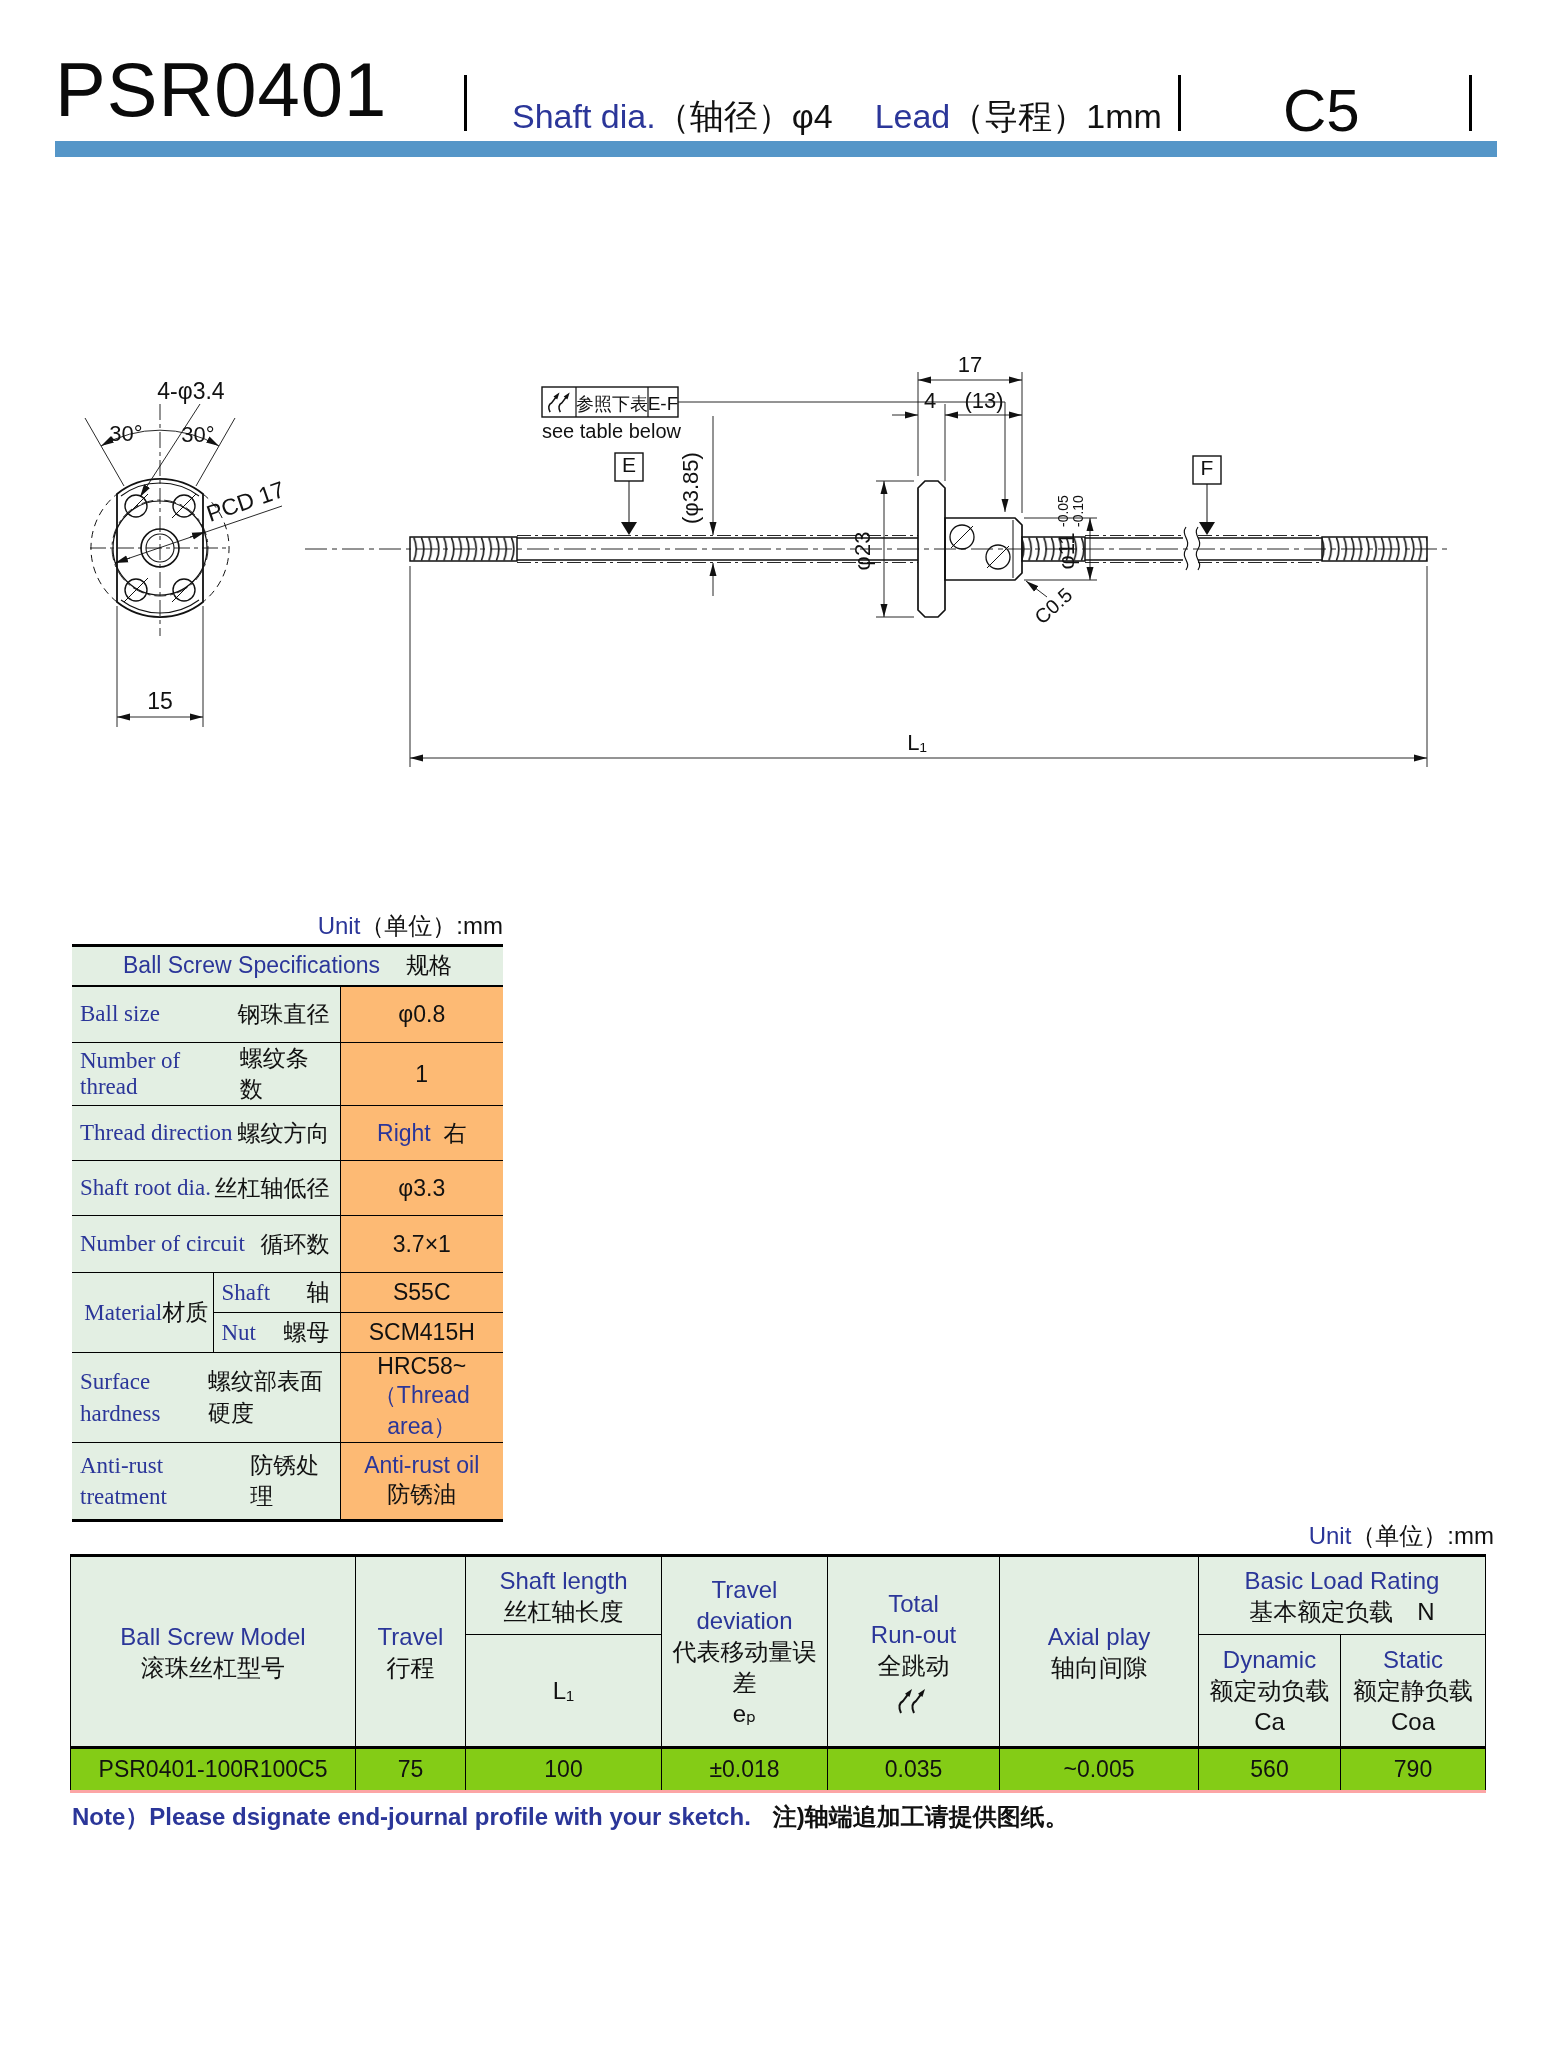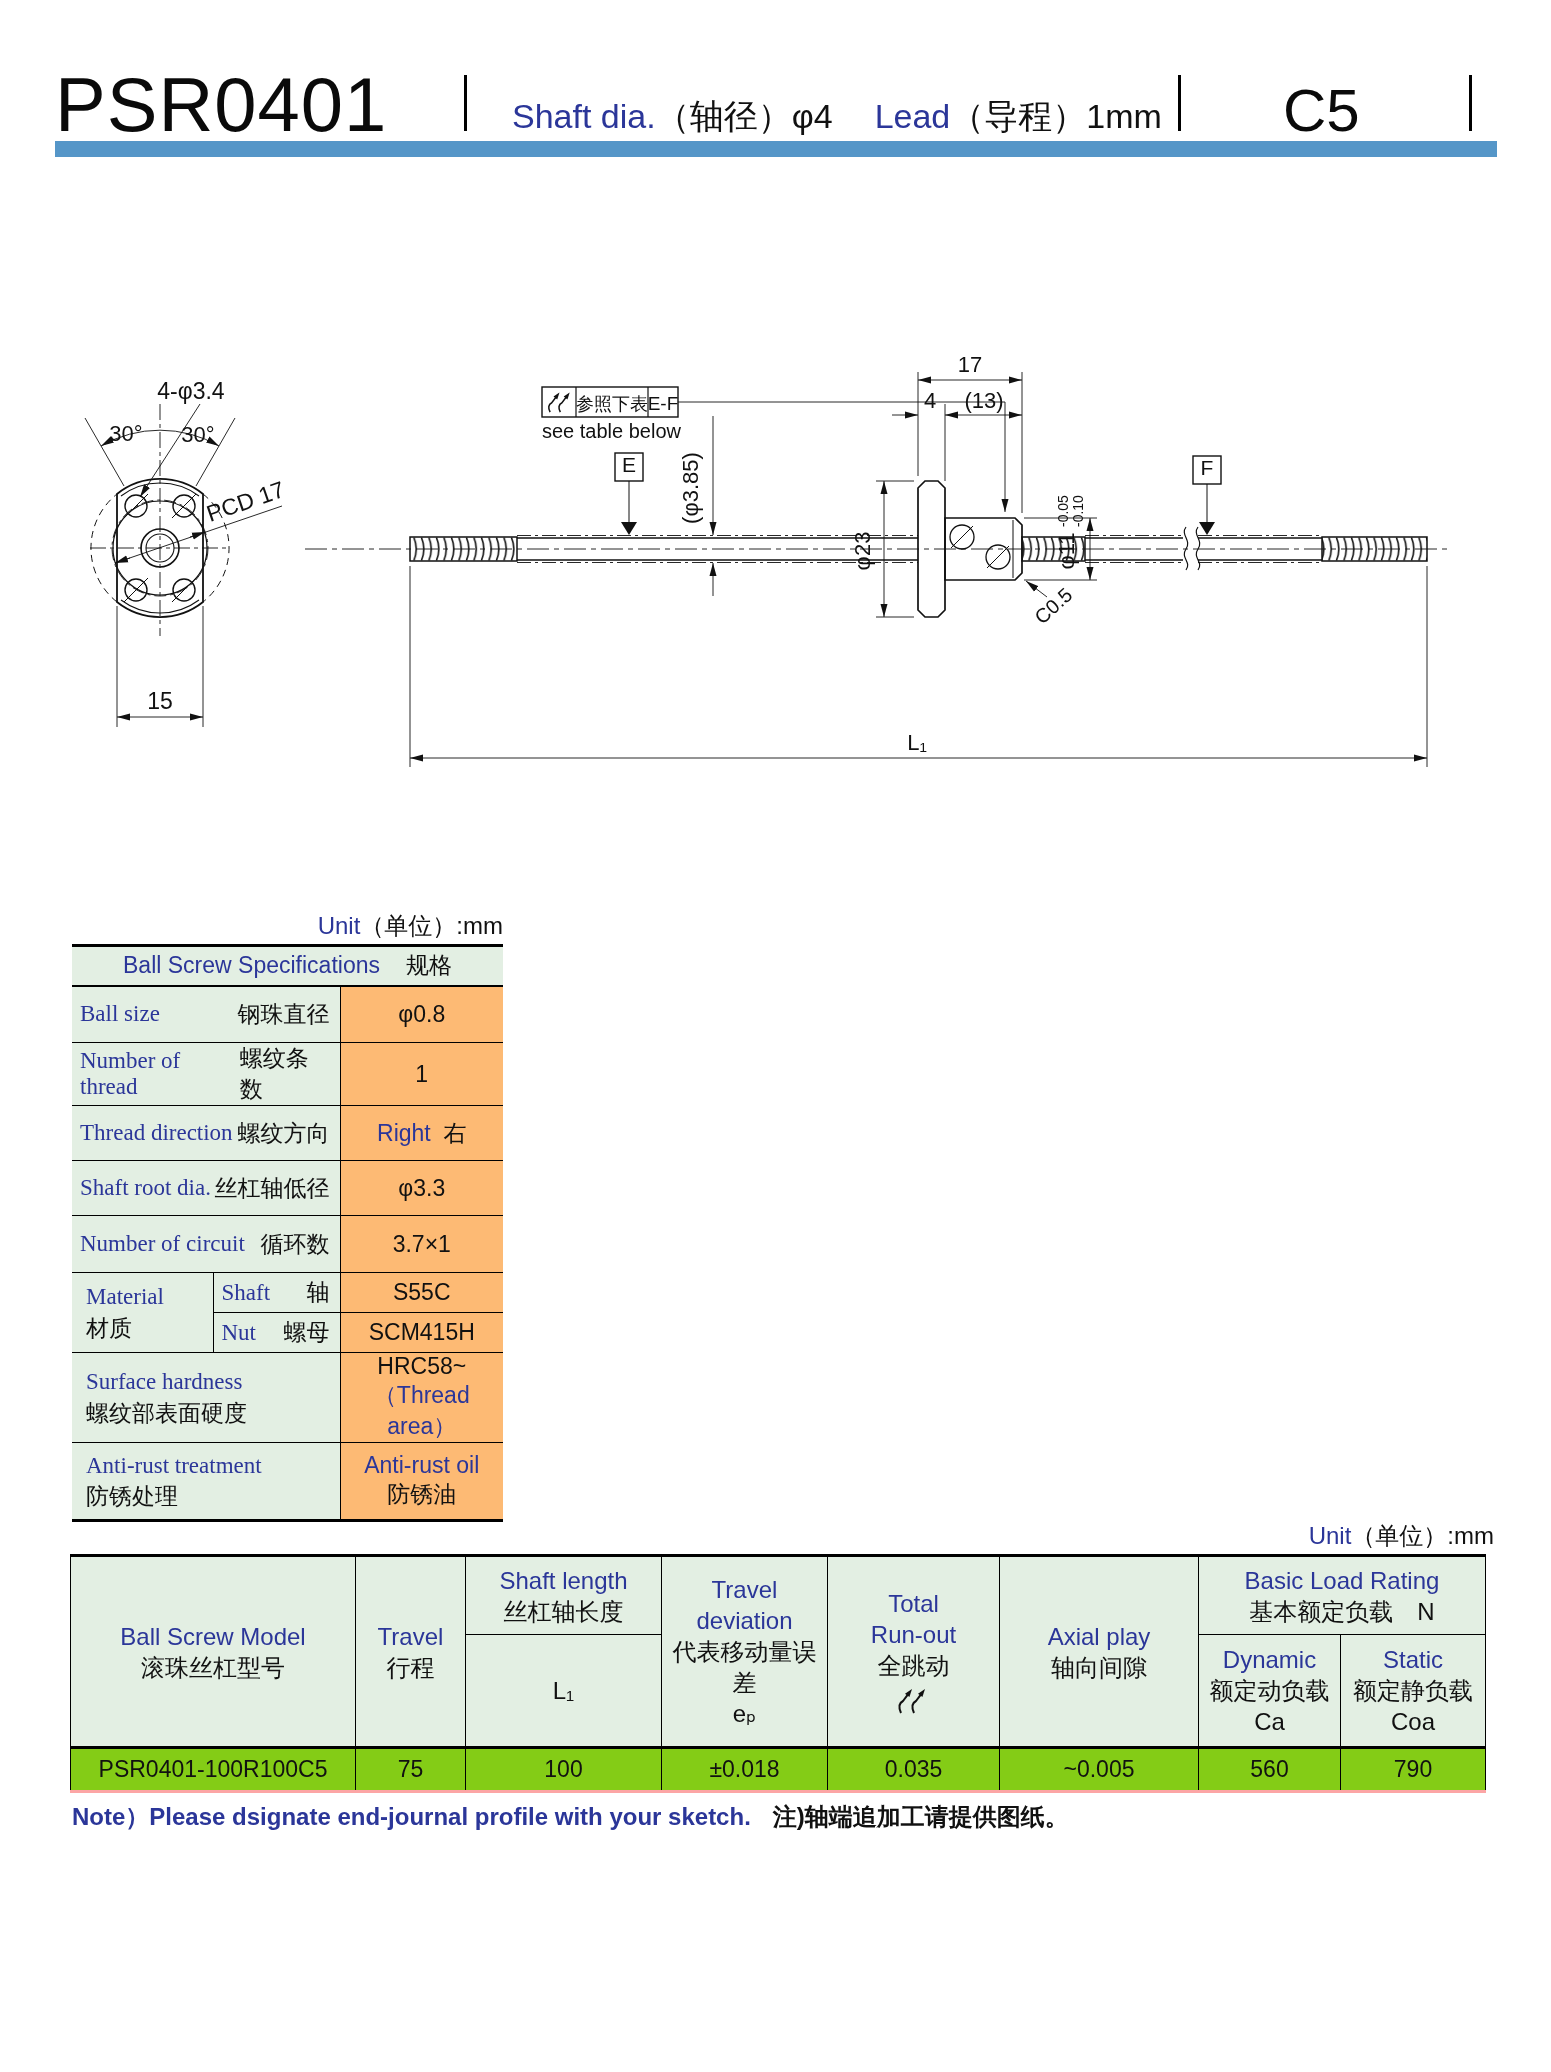--- a/index.html
+++ b/index.html
@@ -13,21 +13,21 @@
   body{
     width:1551px;height:2072px;position:relative;background:#fff;
     font-family:"Liberation Sans","DejaVu Sans",sans-serif;color:var(--ink);
     overflow:hidden;
   }
   .abs{position:absolute;}
   .en{color:var(--blue);}
   .cn{color:var(--ink);}
 
   
-  #model-title{left:55px;top:61px;font-size:76px;letter-spacing:1px;color:#0a0a0a;}
+  #model-title{left:55px;top:46px;font-size:76px;letter-spacing:1px;color:#0a0a0a;}
   .hdiv{width:3px;background:#000;top:75px;height:56px;}
   #subtitle{left:512px;top:94px;font-size:34px;white-space:nowrap;}
   #subtitle .grp2{margin-left:42px;}
   #grade{left:1283px;top:76px;font-size:60px;color:#0a0a0a;}
   #blue-bar{left:55px;top:141px;width:1442px;height:16px;background:var(--bar);}
 
   
   .unit-label{font-size:24px;white-space:nowrap;}
   #unit1{top:910px;right:1048px;}
   #unit2{top:1520px;right:57px;}
@@ -36,21 +36,21 @@
   table{border-collapse:collapse;table-layout:fixed;}
   #spec{left:72px;top:944px;width:431px;border-top:3px solid #000;border-bottom:3px solid #000;font-size:23px;}
   #spec td{border-bottom:1.5px solid #000;padding:0;vertical-align:middle;}
   #spec tr.title td{border-bottom:2px solid #000;background:var(--green);}
   #spec td.g{background:var(--green);font-family:Liberation Serif, serif;}
   #spec td.v{border-left:1.5px solid #000;text-align:center;background:#fdba74;}
   #spec td.subl{border-left:1.5px solid #000;}
   #spec tr.last td{border-bottom:none;}
   .ttl{display:flex;justify-content:center;align-items:center;gap:26px;height:100%;}
   .lbl{display:flex;justify-content:space-between;align-items:center;padding:0 10px 0 8px;height:100%;}
-  .lbl2{display:flex;flex-direction:column;justify-content:center;padding-left:14px;height:100%;line-height:1.35;}
+  .lbl2{display:flex;flex-direction:row;justify-content:center;padding-left:8px;height:100%;line-height:1.35;}
 
   
   #main{left:70px;top:1554px;width:1415px;font-size:24px;}
   #main td{border:1.5px solid #000;text-align:center;vertical-align:middle;padding:0;}
   #main tr.h1 td{border-top:3px solid #000;}
   #main td.gh{background:var(--green);line-height:31px;}
   #main tr.data td{border-top:3px solid #000;border-bottom:3px solid #fca5a5;height:44px;font-size:23px;background:#84cc16;}
   .sym{display:block;margin:4px auto 0;}
 
   

